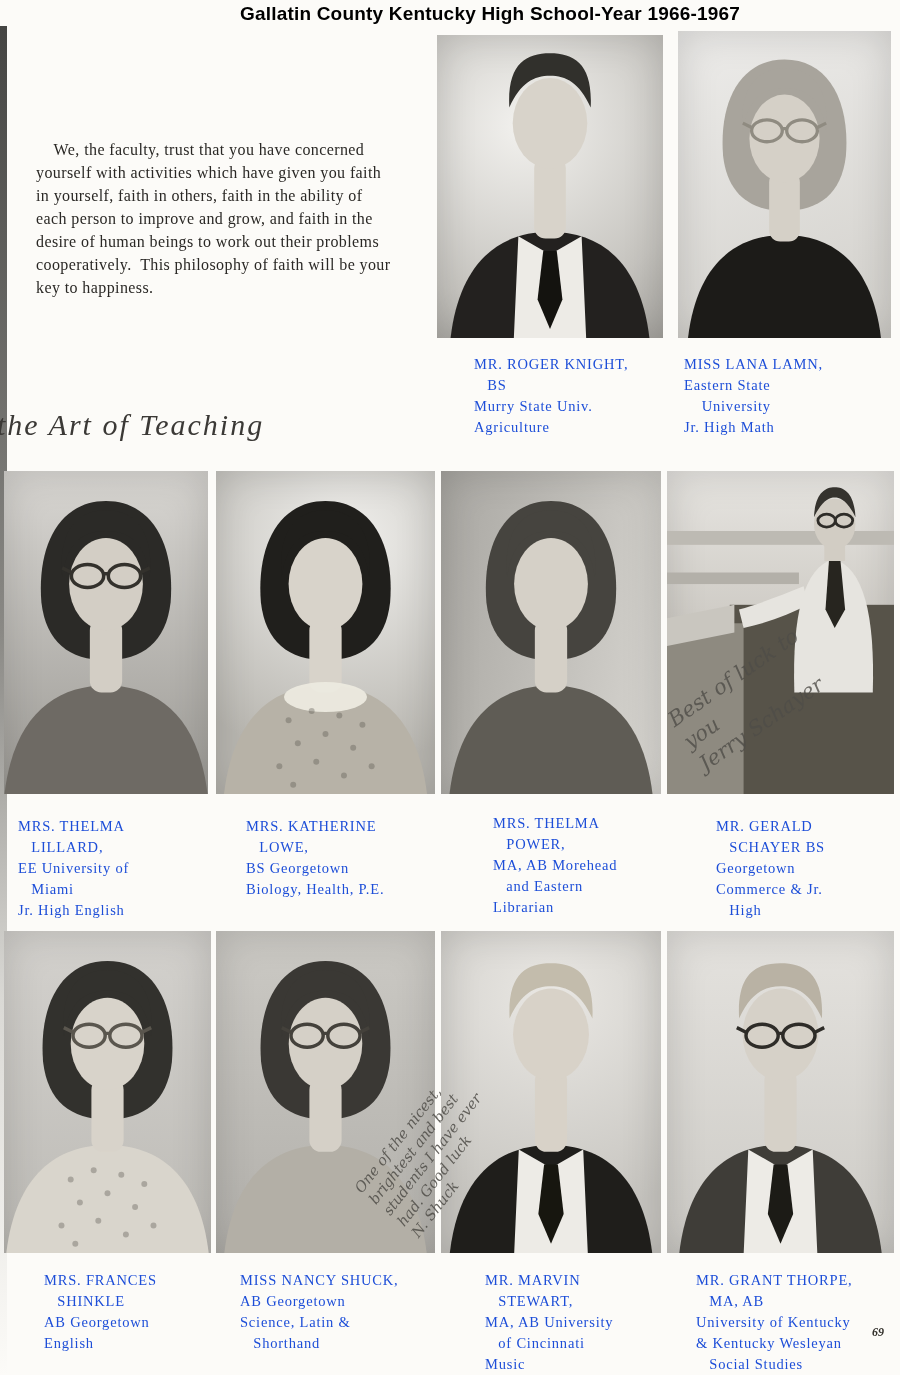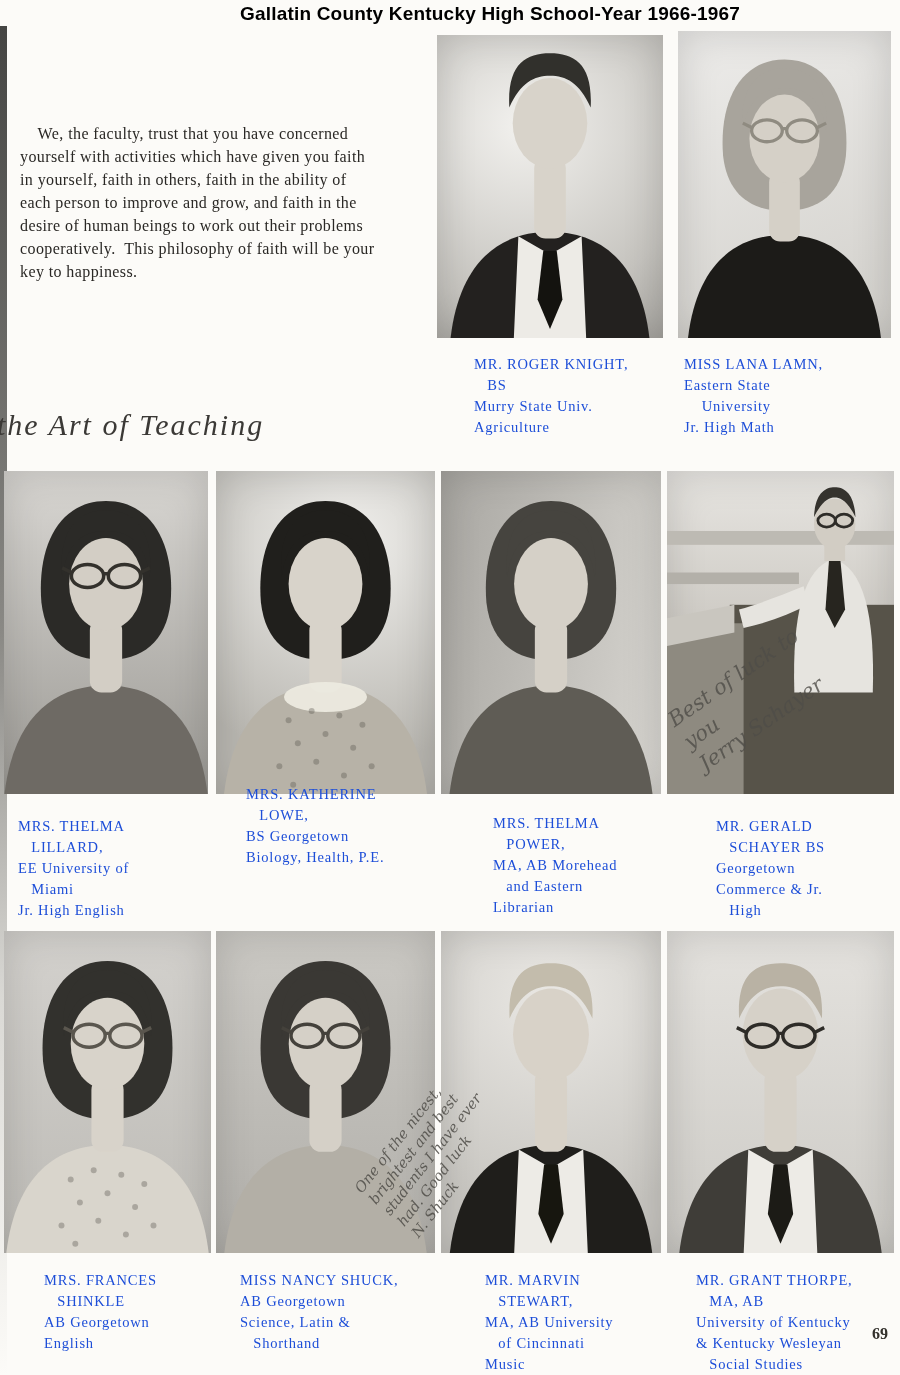--- a/index.html
+++ b/index.html
@@ -3,36 +3,36 @@
 <meta charset="utf-8">
 <style>
   html,body{margin:0;padding:0;}
   body{width:900px;height:1375px;position:relative;background:#fcfbf8;overflow:hidden;
        font-family:"Liberation Serif",serif;}
   .title{position:absolute;left:0;top:3px;width:900px;text-align:center;
          font-family:"Liberation Sans",sans-serif;font-weight:bold;font-size:19px;
          letter-spacing:.2px;color:#000;margin-left:40px;}
   .scan-edge{position:absolute;left:0;top:26px;width:7px;height:1349px;
          background:linear-gradient(180deg,#454543 0%,#8a8985 45%,rgba(190,189,184,.55) 72%,rgba(250,250,248,0) 100%);}
-  .intro{position:absolute;left:20px;top:122px;width:414px;margin:0;
+  .intro{position:absolute;left:20px;top:122px;width:414px;margin:16px;
          font-size:16px;line-height:23px;letter-spacing:.4px;color:#2a2825;white-space:pre-wrap;}
   .art{position:absolute;left:-3px;top:408px;font-style:italic;font-size:30px;
        letter-spacing:2px;color:#3b3936;}
   .photo{position:absolute;overflow:hidden;box-shadow:inset 0 0 40px rgba(0,0,0,.16);}
   .photo svg{position:absolute;left:0;top:0;width:100%;height:100%;display:block;}
   .cap{position:absolute;font-size:14.5px;line-height:21px;letter-spacing:.8px;
        color:#1d4ed8;white-space:pre-wrap;}
   .note{position:absolute;font-family:"DejaVu Serif",serif;font-style:italic;
         color:#4f4d48;white-space:pre-line;z-index:5;pointer-events:none;}
   .note-schayer{left:665px;top:636px;width:236px;font-size:21px;line-height:27px;
         transform:rotate(-35deg);opacity:.8;}
   .note-shuck{left:352px;top:1098px;width:178px;font-size:14.5px;line-height:18px;
         transform:rotate(-52deg);opacity:.85;}
-  .pageno{position:absolute;left:872px;top:1325px;font-weight:bold;
-        font-size:16px;color:#33312c;}
+  .pageno{position:absolute;left:872px;top:1325px;font-weight:bold;font-style:italic;
+        font-size:12px;color:#33312c;}
   
   .p-knight {--hair:#31302c;--skin:#d8d3ca;--top:#23211f;--tie:#14130f;
              background:radial-gradient(circle at 38% 30%,#f2f1ee,#c6c4bf 70%,#a9a7a2);}
   .p-lamn   {--hair:#a8a49c;--skin:#d5d0c7;--top:#1c1b18;--frame:#8f8b81;
              background:linear-gradient(160deg,#edecea,#d2d0cb);}
   .p-lillard{--hair:#2b2a27;--skin:#d3cec5;--top:#6e6a64;--frame:#33312c;
              background:linear-gradient(180deg,#d8d6d2,#9d9b96);}
   .p-lowe   {--hair:#201f1c;--skin:#d8d3ca;--top:#b7b2a7;
              background:radial-gradient(circle at 60% 22%,#f0efec,#b8b6b0 78%);}
   .p-power  {--hair:#46443f;--skin:#d5d0c7;--top:#5f5c55;
@@ -168,21 +168,21 @@
     </g>
     <path d="M71,39 L76,39 L78,60 L73.5,68 L69.5,60 Z" fill="#27251f"></path>
   </svg>
 </div>
 
 <div class="cap" style="left:18px;top:816px;width:200px">MRS. THELMA
    LILLARD,
 EE University of
    Miami
 Jr. High English</div>
-<div class="cap" style="left:246px;top:784px;width:210px">MRS. KATHERINE
+<div class="cap" style="left:246px;top:816px;width:210px">MRS. KATHERINE
    LOWE,
 BS Georgetown
 Biology, Health, P.E.</div>
 <div class="cap" style="left:493px;top:813px;width:200px">MRS. THELMA
    POWER,
 MA, AB Morehead
    and Eastern
 Librarian</div>
 <div class="cap" style="left:716px;top:816px;width:185px">MR. GERALD
    SCHAYER BS

